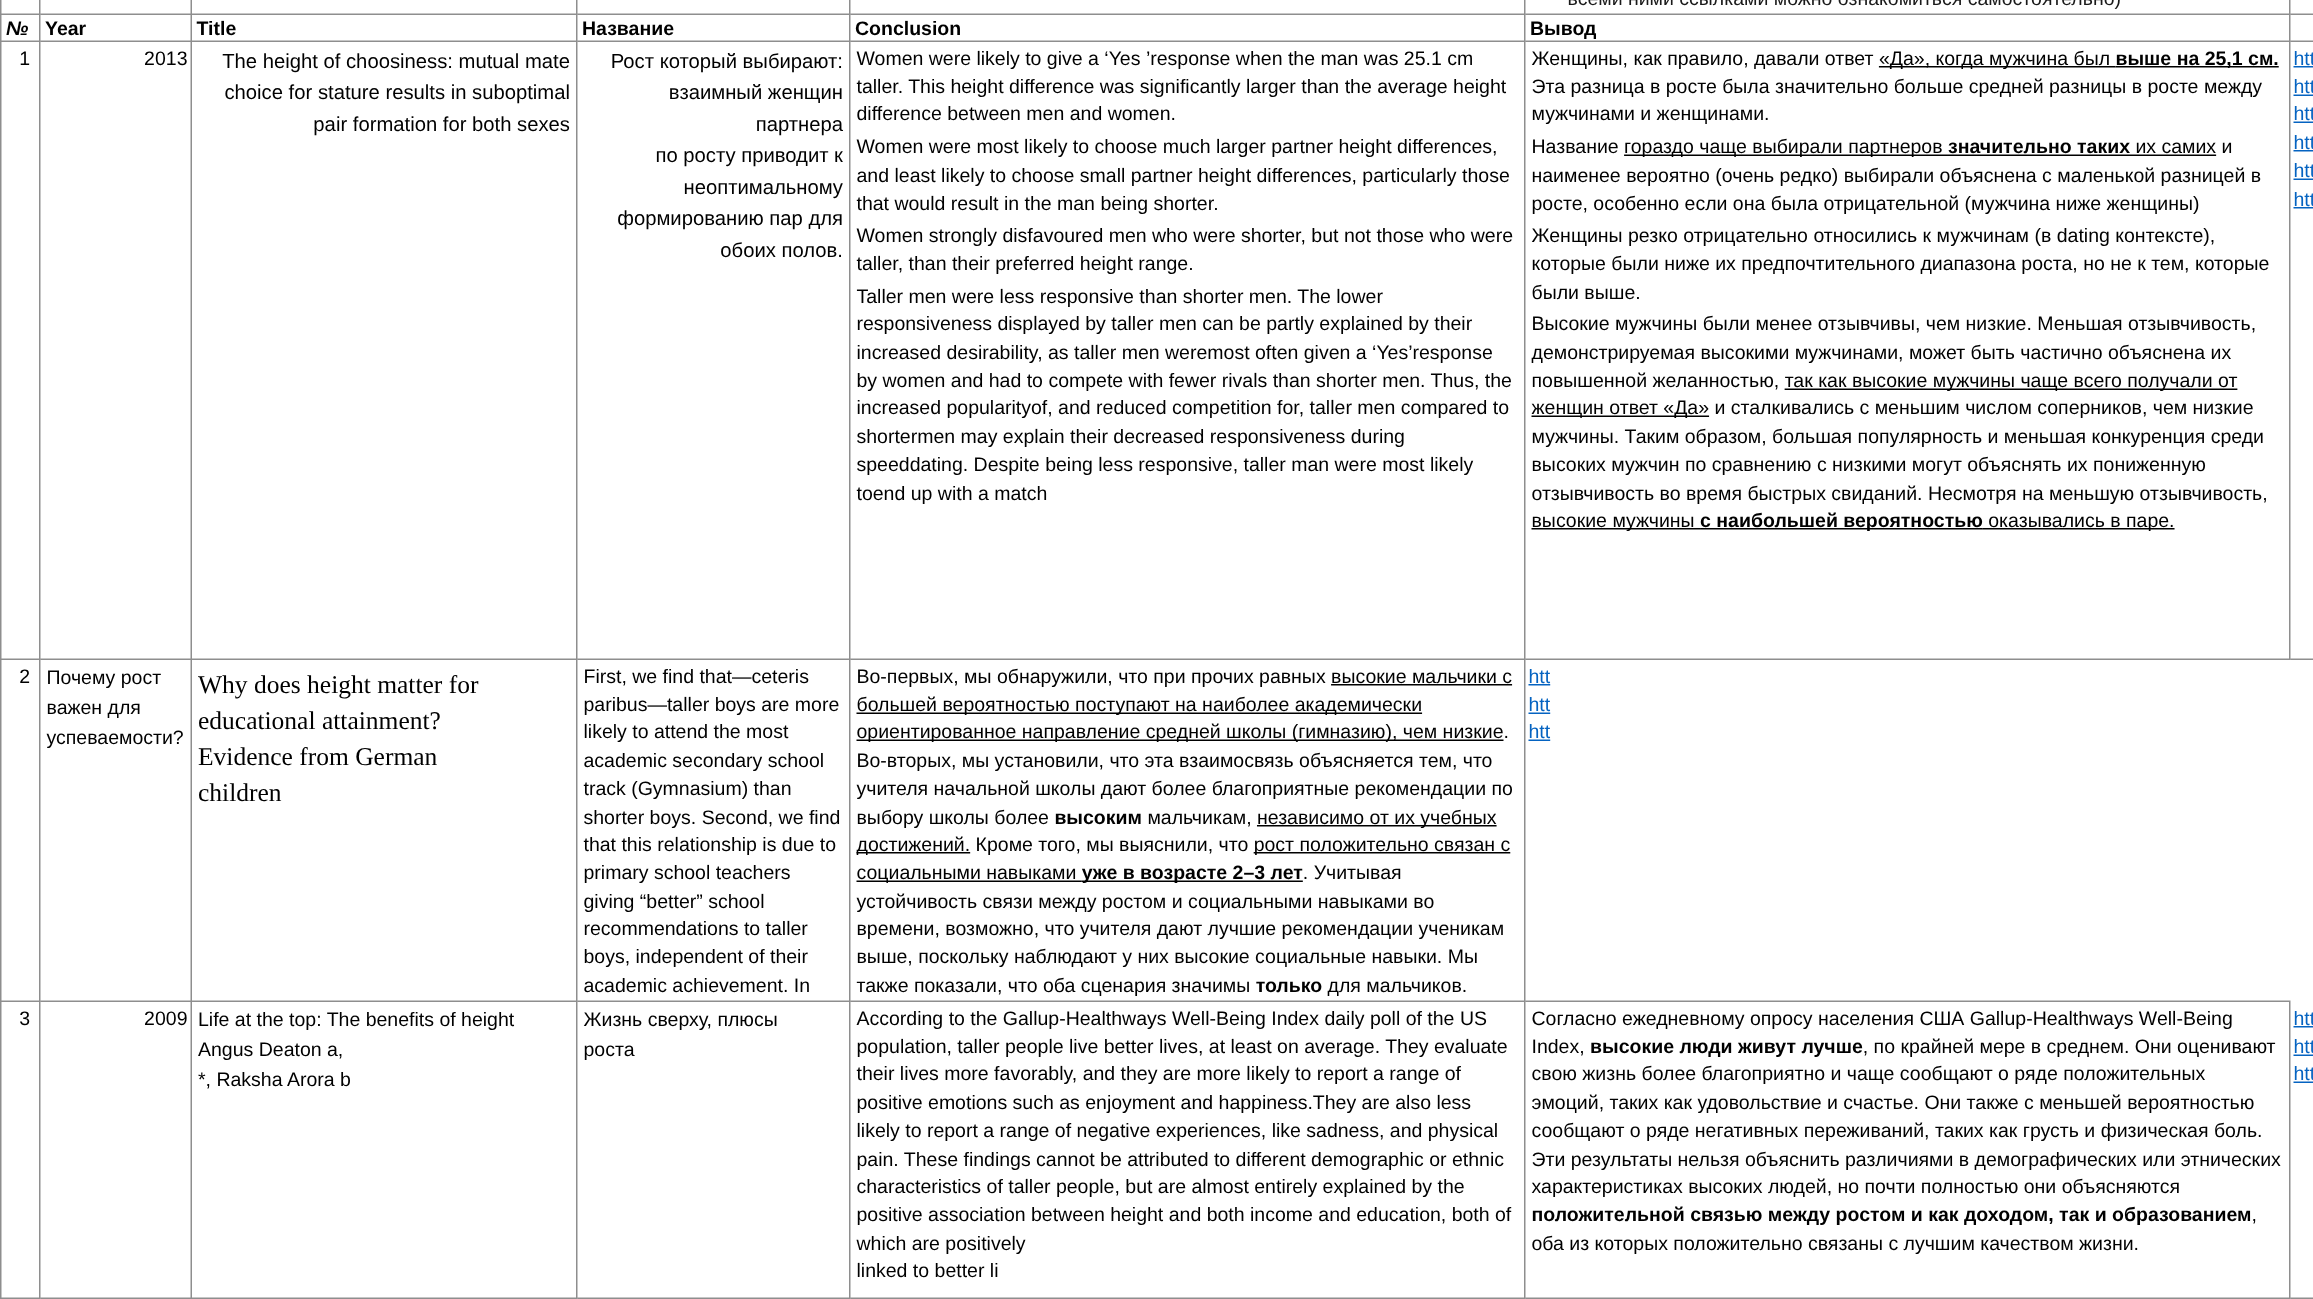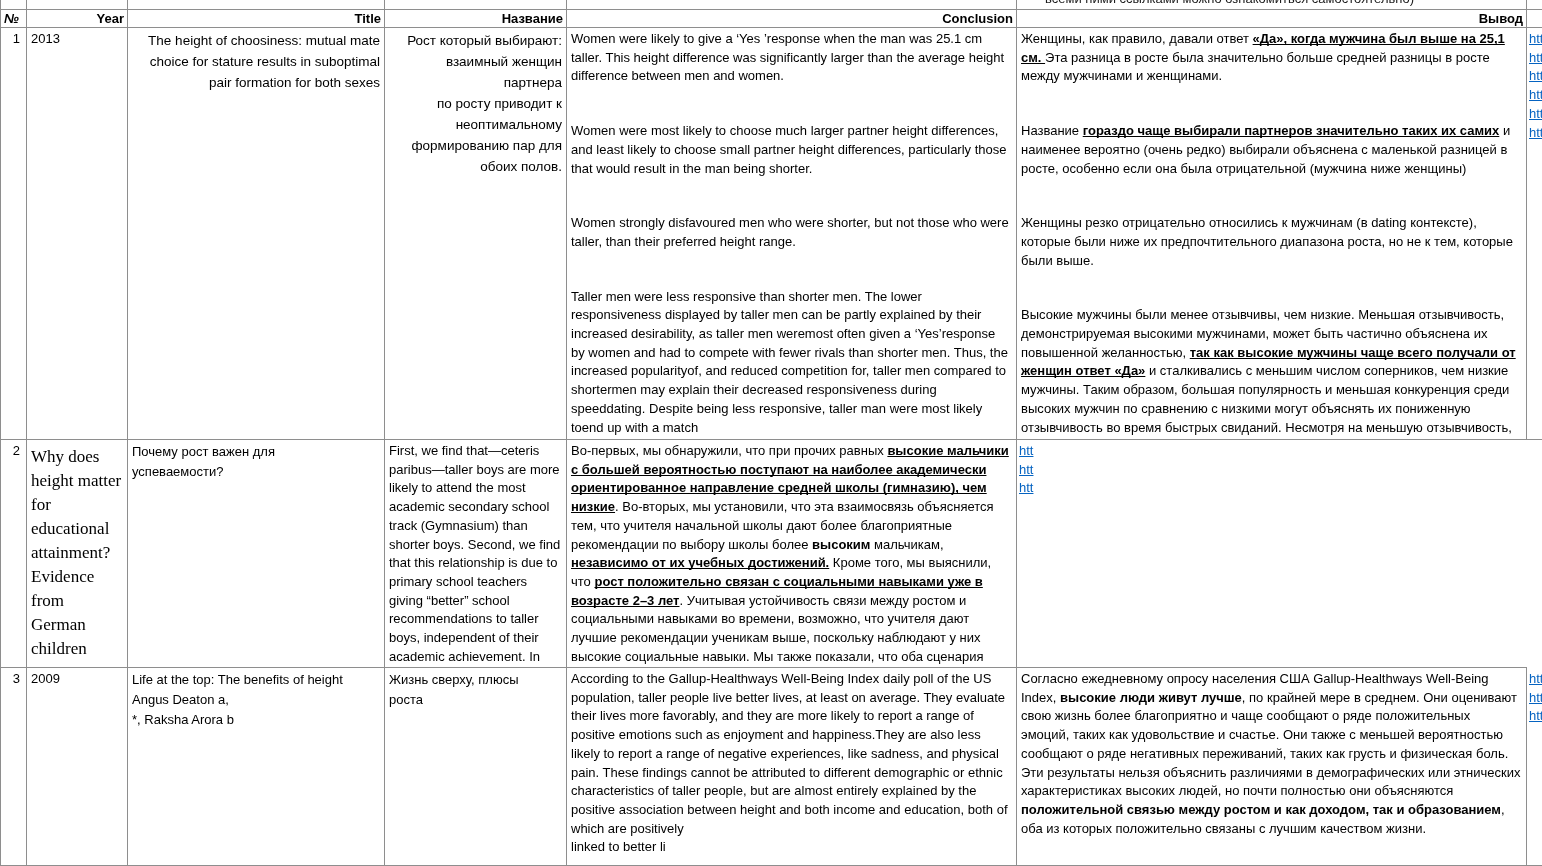--- a/index.html
+++ b/index.html
@@ -6,32 +6,32 @@
   html,body{margin:0;padding:0;background:#fff;}
   .sheet{position:relative;width:1542px;height:866px;overflow:hidden;background:#fff;color:#000;}
   .row{display:grid;grid-template-columns:27px 101px 257px 182px 450px 510px 15px;}
   .cell{border-right:1px solid var(--border);border-bottom:1px solid var(--border);
         overflow:hidden;box-sizing:border-box;padding:2px 4px 0 4px;}
   .cell:first-child{border-left:1px solid var(--border);}
   .row .cell:last-child{border-right:none;}
   .r-partial{height:10px;}
   .r-partial .cell{height:10px;padding:0;}
   .r-header{height:18px;}
-  .r-header .cell{height:18px;padding:1px 3px 0 3px;font:bold 13px/15px "Liberation Sans",sans-serif;text-align:right;}
+  .r-header .cell{height:18px;padding:1px 3px 0 3px;font:bold 13px/15px "Liberation Sans",sans-serif;text-align:left;}
   .r-header .h-num{text-align:left;font-style:italic;}
   .r1{height:412px;} .r2{height:228px;} .r3{height:198px;}
   .num-cell{text-align:right;font:13px/17px "Liberation Sans",sans-serif;padding-right:6px;}
-  .year-cell{text-align:left;font:13px/17px "Liberation Sans",sans-serif;padding-right:2px;}
+  .year-cell{text-align:right;font:13px/17px "Liberation Sans",sans-serif;padding-right:2px;}
   .txt-cal{font:13.5px/21px "Liberation Sans",sans-serif;text-align:right;}
   .txt-serif{font:17px/24px "Liberation Serif",serif;padding-top:5px;}
   .txt-ari{font:13px/20px "Liberation Sans",sans-serif;}
   .txt-body{font:13px/18.7px "Liberation Sans",sans-serif;}
-  .gap .para + .para{margin-top:36px;}
+  .gap .para + .para{margin-top:3px;}
   .b{font-weight:bold;}
-  .u{text-decoration:underline;text-decoration-skip-ink:none;font-weight:bold;}
+  .u{text-decoration:underline;text-decoration-skip-ink:none;}
   .link-cell{color:var(--link);font:13px/18.7px "Liberation Sans",sans-serif;white-space:nowrap;padding:2px 0 0 2px;}
   .link-cell .para{text-decoration:underline;}
   .top-frag{font:13px/19px "Liberation Sans",sans-serif;white-space:nowrap;margin-top:-11px;padding-left:28px;color:#1a1a1a;}
 </style>
 </head>
 <body>
 
 <div class="sheet">
 
   <div class="row r-partial">
@@ -89,29 +89,29 @@
         <div class="para"><span>htt</span></div>
         <div class="para"><span>htt</span></div>
         <div class="para"><span>htt</span></div>
         <div class="para"><span>htt</span></div>
         <div class="para"><span>htt</span></div>
       </div>
   </div>
 
   <div class="row r2">
     <div class="cell num-cell">2</div>
+    <div class="cell txt-ari">
+        <div class="para"><span>Почему рост важен для</span></div>
+        <div class="para"><span>успеваемости?</span></div>
+      </div>
     <div class="cell txt-serif">
         <div class="para"><span>Why does height matter for</span></div>
         <div class="para"><span>educational attainment?</span></div>
         <div class="para"><span>Evidence from German</span></div>
         <div class="para"><span>children</span></div>
-      </div>
-    <div class="cell txt-ari">
-        <div class="para"><span>Почему рост важен для</span></div>
-        <div class="para"><span>успеваемости?</span></div>
       </div>
     <div class="cell txt-body gap">
         <div class="para"><span>First, we find that—ceteris paribus—taller boys are more likely to attend the most academic secondary school track (Gymnasium) than shorter boys. Second, we find that this relationship is due to primary school teachers giving “better” school recommendations to taller boys, independent of their academic achievement. In addition, we find that height is positively associated with social skills already at age 2 to 3. Given the time persistence of the relationship between height and social skills, it is possible that teachers give better recommendations to taller students as they observe higher social skills. We show that both the height-school premium and the height-social skills relationship are significant only for boys.</span></div>
       </div>
     <div class="cell txt-body gap">
         <div class="para"><span>Во-первых, мы обнаружили, что при прочих равных </span><span class="u">высокие мальчики с большей вероятностью поступают на наиболее академически ориентированное направление средней школы (гимназию), чем низкие</span><span>. Во-вторых, мы установили, что эта взаимосвязь объясняется тем, что учителя начальной школы дают более благоприятные рекомендации по выбору школы более </span><span class="b">высоким</span><span> мальчикам, </span><span class="u">независимо от их учебных достижений.</span><span> Кроме того, мы выяснили, что </span><span class="u">рост положительно связан с социальными навыками </span><span class="b u">уже в возрасте 2–3 лет</span><span>. Учитывая устойчивость связи между ростом и социальными навыками во времени, возможно, что учителя дают лучшие рекомендации ученикам выше, поскольку наблюдают у них высокие социальные навыки. Мы также показали, что оба сценария значимы </span><span class="b">только</span><span> для мальчиков.</span></div>
       </div>
     <div class="cell link-cell">
         <div class="para"><span>htt</span></div>
         <div class="para"><span>htt</span></div>

